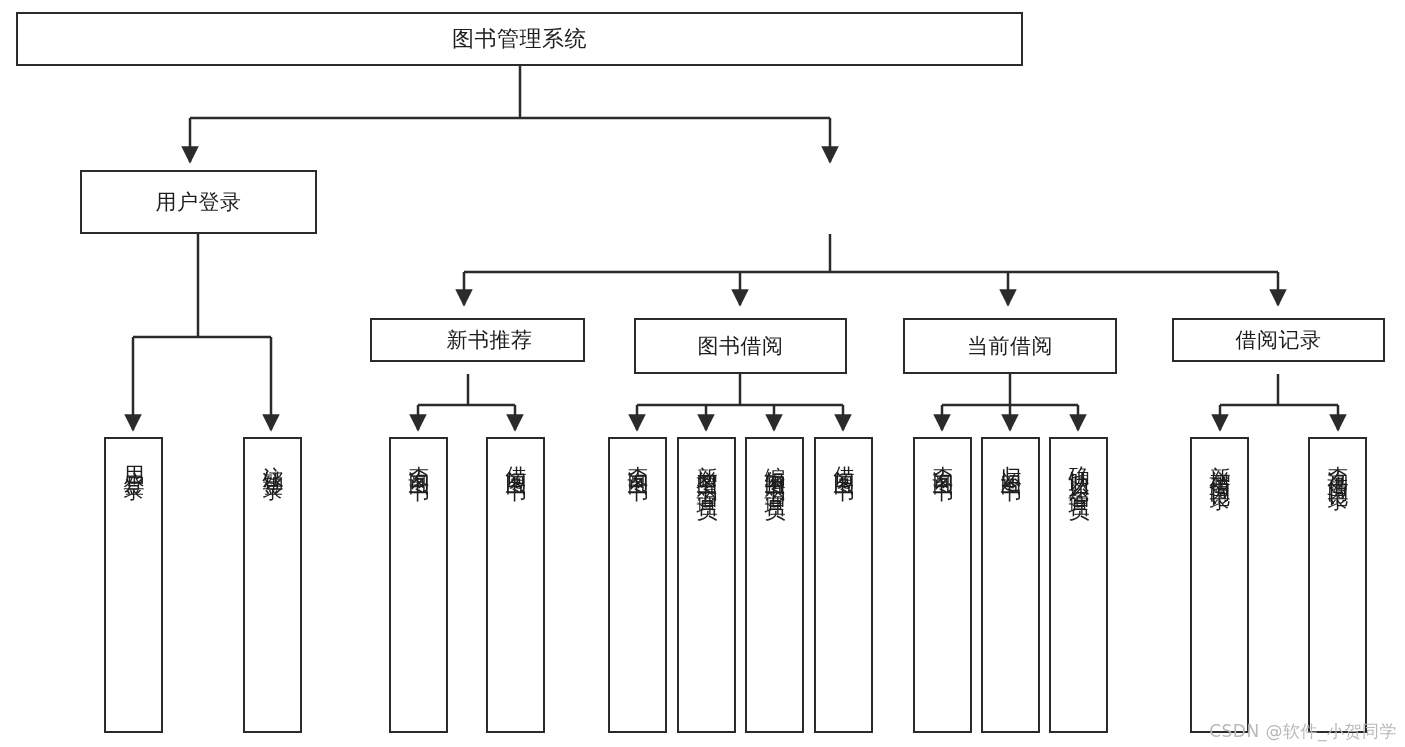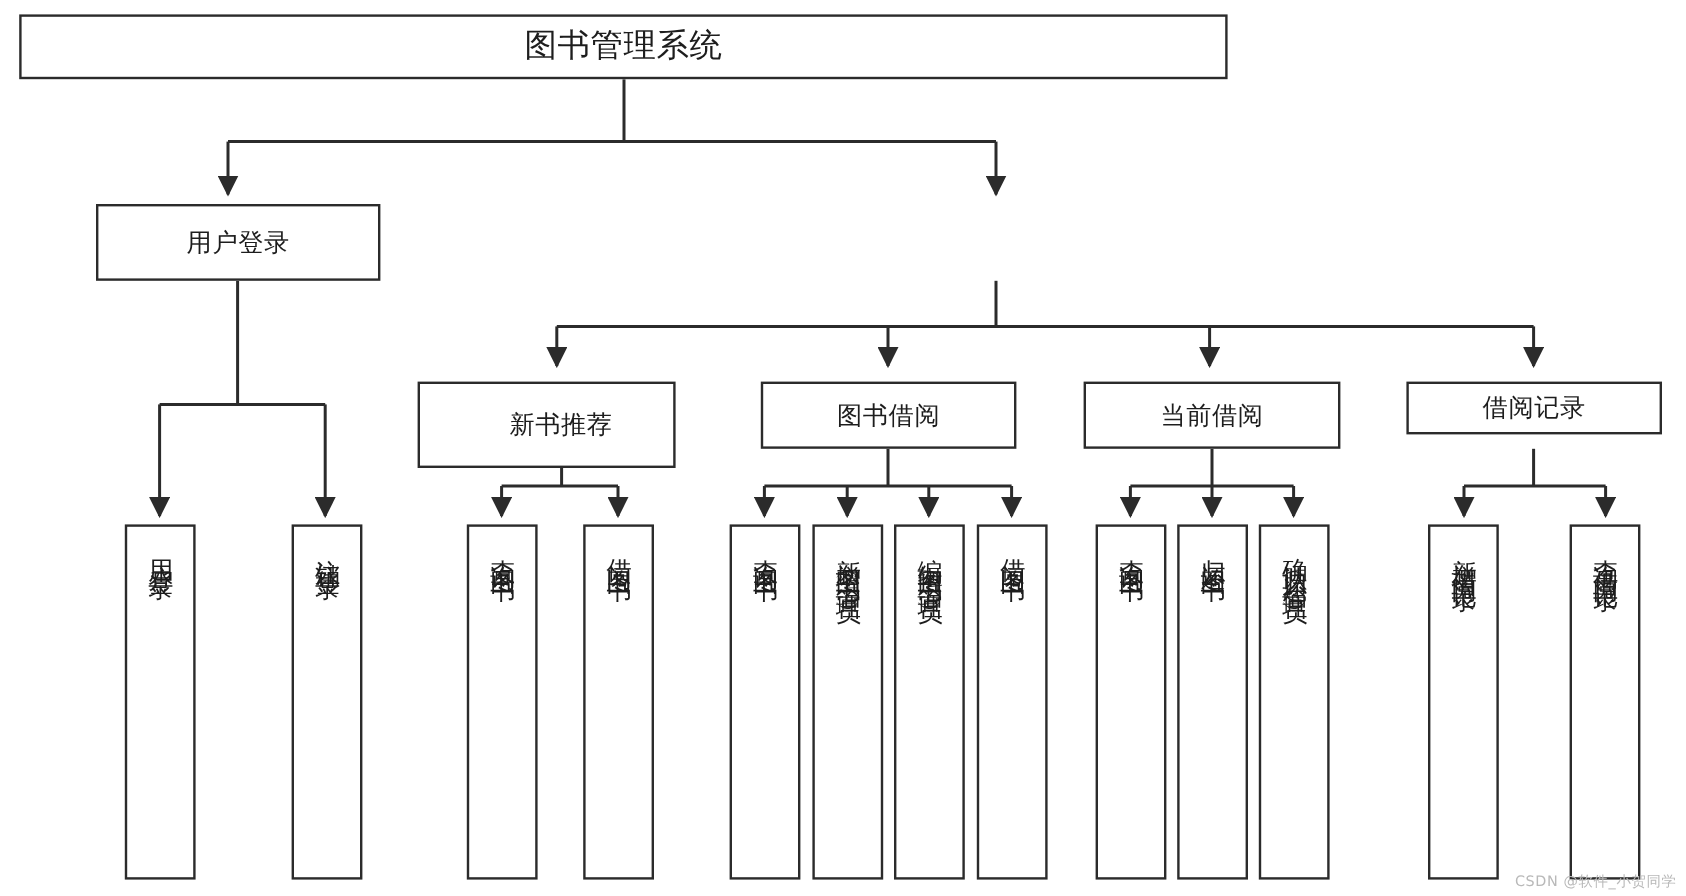--- a/index.html
+++ b/index.html
@@ -39,41 +39,41 @@
     display: block;
     text-align: center;
     line-height: 1.18;
     letter-spacing: 0.5px;
   }
   
   .node.horiz .label {
     font-size: 21px;
     white-space: nowrap;
   }
-  .node.root .label { font-size: 27px; }
+  .node.root .label { font-size: 22px; }
   
   .node.vert {
     padding: 6px 0;
     align-items: flex-start;
     justify-content: center;
   }
   .node.vert .label {
     writing-mode: vertical-rl;
     text-orientation: upright;
     font-size: 21px;
     line-height: 1.0;
     letter-spacing: 5px;
     white-space: nowrap;
     margin-top: 4px;
   }
   .watermark {
     position: absolute;
     right: 8px;
     bottom: 4px;
-    font-size: 12px;
+    font-size: 17px;
     color: #b9b9b9;
     letter-spacing: 0.5px;
     z-index: 5;
     white-space: nowrap;
   }
 </style>
 </head>
 <body>
 
 <div id="diagram-root">
@@ -129,21 +129,21 @@
   </svg>
 
   <div class="node horiz root" style="left:16px; top:12px; width:1007px; height:54px;">
     <span class="label">图书管理系统</span>
   </div>
 
   <div class="node horiz" style="left:80px; top:170px; width:237px; height:64px;">
     <span class="label">用户登录</span>
   </div>
 
-  <div class="node horiz" style="left:348px; top:318px; width:215px; height:72px;padding-left:24px;">
+  <div class="node horiz" style="left:370px; top:318px; width:215px; height:44px;padding-left:24px;">
     <span class="label">新书推荐</span>
   </div>
   <div class="node horiz" style="left:634px; top:318px; width:213px; height:56px;">
     <span class="label">图书借阅</span>
   </div>
   <div class="node horiz" style="left:903px; top:318px; width:214px; height:56px;">
     <span class="label">当前借阅</span>
   </div>
   <div class="node horiz" style="left:1172px; top:318px; width:213px; height:44px;">
     <span class="label">借阅记录</span>

